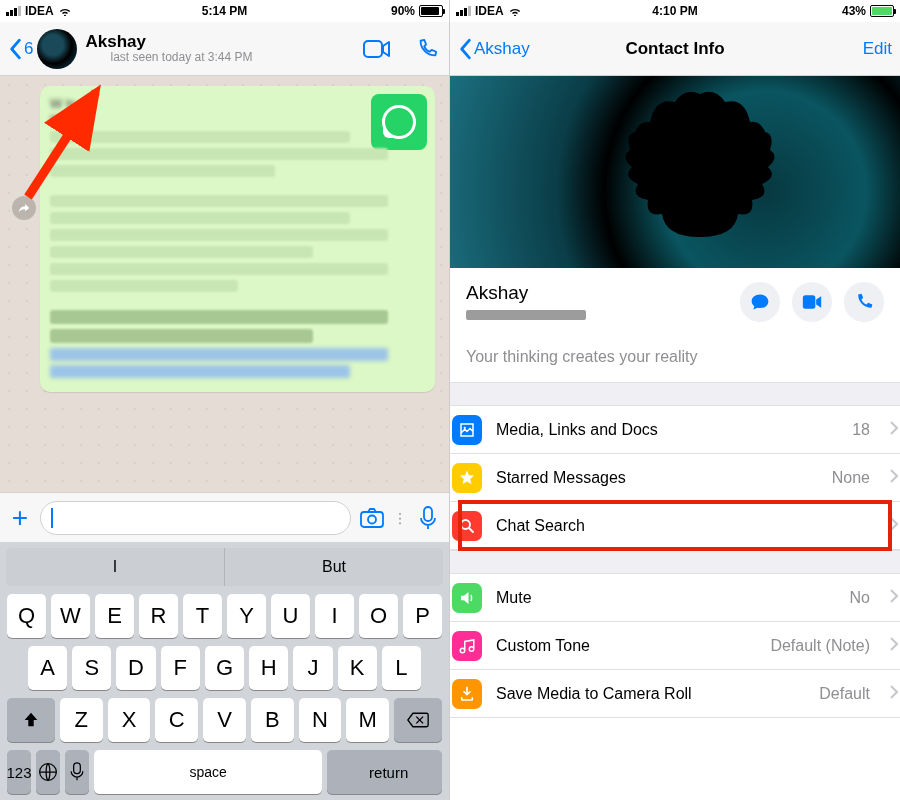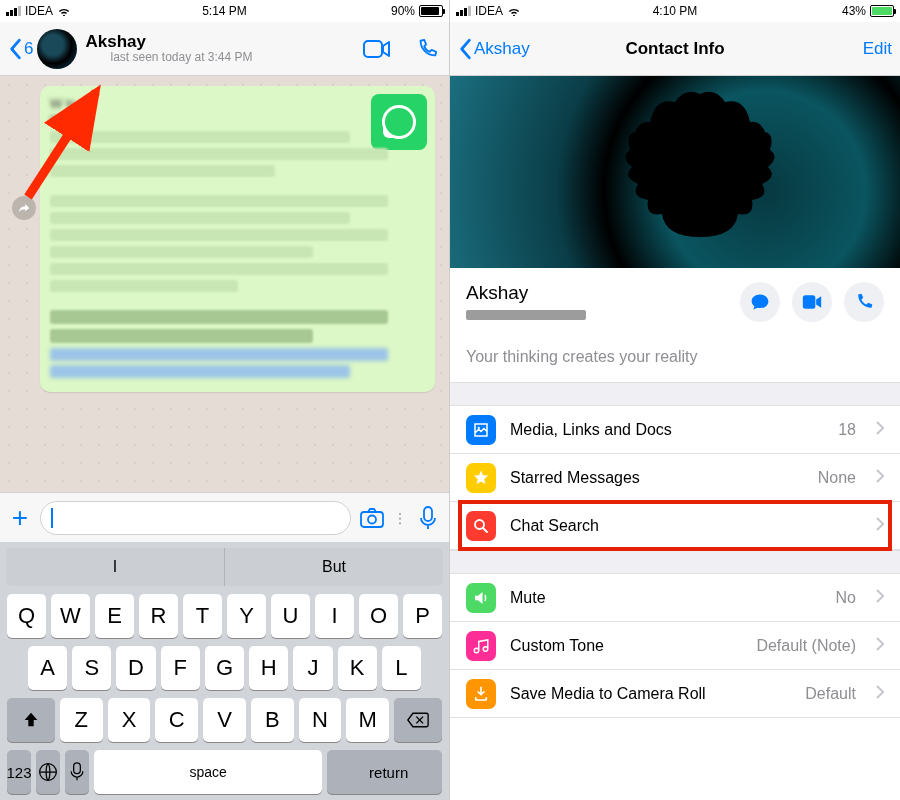--- a/index.html
+++ b/index.html
@@ -1,21 +1,21 @@
 <!DOCTYPE html>
 <html><head>
 <meta charset="utf-8">
 <style>
 * { margin:0; padding:0; box-sizing:border-box; font-family:-apple-system,'Helvetica Neue',Arial,sans-serif; -webkit-font-smoothing:antialiased; }
 body { width:900px; height:800px; background:#fff; display:flex; overflow:hidden; }
 .screen { width:450px; height:800px; display:flex; flex-direction:column; position:relative; background:#fff; }
 .screen.left { border-right:1px solid #ccc; }
 
 
-.statusbar { height:22px; display:flex; align-items:center; justify-content:space-between; padding:0 6px; font-size:12px; font-weight:400; color:#000; }
+.statusbar { height:22px; display:flex; align-items:center; justify-content:space-between; padding:0 6px; font-size:12px; font-weight:700; color:#000; }
 .statusbar .sb-left, .statusbar .sb-right { display:flex; align-items:center; gap:4px; }
 .statusbar .sb-center { position:absolute; left:50%; transform:translateX(-50%); }
 .sig { display:flex; align-items:flex-end; gap:1px; }
 .sig span { width:3px; background:#000; display:block; }
 .sig span:nth-child(1){height:4px}.sig span:nth-child(2){height:6px}.sig span:nth-child(3){height:8px}.sig span:nth-child(4){height:10px;background:#bbb}
 .wifi { width:14px; height:10px; }
 .batt { width:24px; height:12px; border:1px solid #000; border-radius:2px; position:relative; padding:1px; }
 .batt::after { content:''; position:absolute; right:-3px; top:3px; width:2px; height:5px; background:#000; border-radius:0 1px 1px 0; }
 .batt-fill { height:100%; background:#000; border-radius:1px; }
 .batt-fill.green { background:#4cd964; }
@@ -79,21 +79,21 @@
 .hero .silh { position:absolute; left:50%; top:50%; transform:translate(-50%,-50%); width:230px; height:200px; }
 .contact-head { background:#fff; padding:14px 16px; display:flex; align-items:flex-start; justify-content:space-between; }
 .contact-head .cname { font-size:19px; font-weight:400; color:#000; }
 .contact-head .redact { display:block; width:120px; height:10px; background:#9c9c9c; margin-top:6px; border-radius:2px; }
 .circle-actions { display:flex; gap:12px; }
 .circ { width:40px; height:40px; border-radius:50%; background:#eef0f3; display:flex; align-items:center; justify-content:center; color:#007aff; }
 .circ svg { width:20px; height:20px; }
 .status-text { padding:12px 16px 16px; color:#8e8e93; font-size:16px; background:#fff; }
 .sep { height:24px; background:#efeff4; border-top:1px solid #e0e0e3; border-bottom:1px solid #e0e0e3; }
 
-.cell { height:48px; background:#fff; display:flex; align-items:center; padding:0 16px; gap:14px; border-bottom:1px solid #e0e0e3; position:relative; }
+.cell { height:48px; background:#fff; display:flex; align-items:center; padding:0 2px; gap:14px; border-bottom:1px solid #e0e0e3; position:relative; }
 .cell .ico { width:30px; height:30px; border-radius:7px; display:flex; align-items:center; justify-content:center; flex:none; }
 .cell .ico svg { width:18px; height:18px; fill:#fff; }
 .cell .label { font-size:16px; color:#000; flex:1; }
 .cell .val { font-size:16px; color:#8e8e93; }
 .cell .chev { color:#c7c7cc; margin-left:6px; }
 .cell .chev svg { width:8px; height:14px; }
 .highlight-box { position:absolute; left:8px; right:8px; top:-2px; bottom:-2px; border:4px solid #e52207; pointer-events:none; }
 
 .ico.blue{background:#007aff}.ico.yellow{background:#ffcc00}.ico.red{background:#ff3b30}.ico.green{background:#4cd964}.ico.pink{background:#ff2d95}.ico.orange{background:#ff9500}
 </style>

